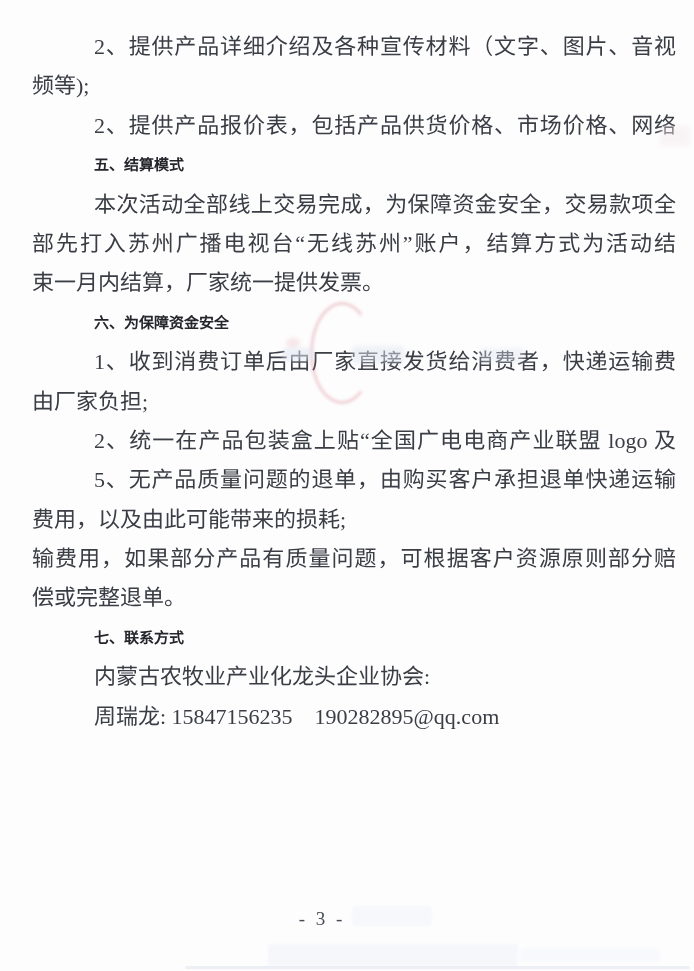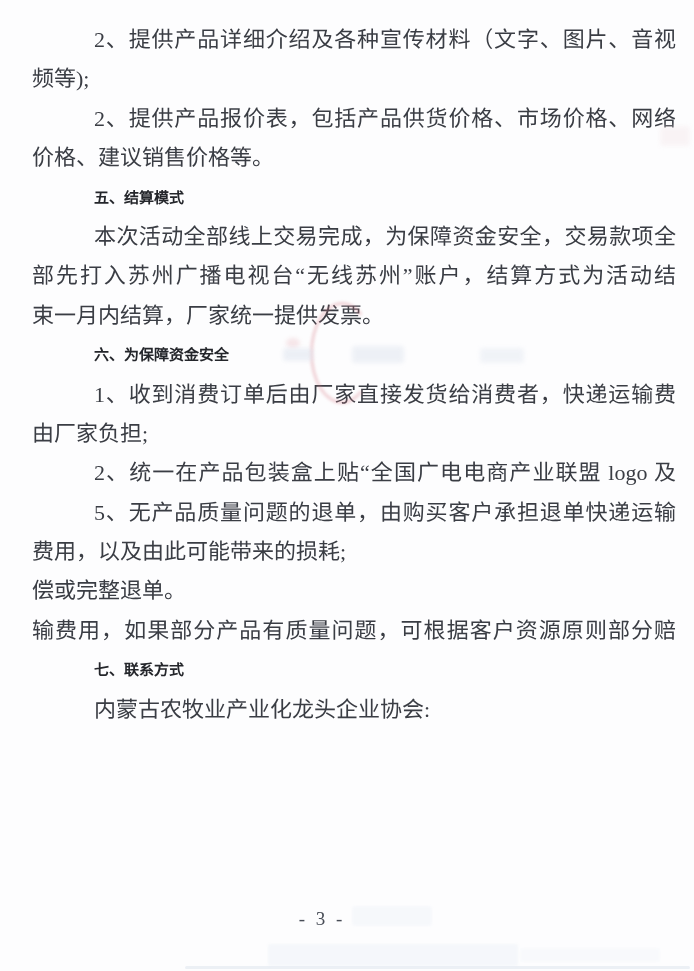--- a/index.html
+++ b/index.html
@@ -7,21 +7,21 @@
     --page_number_ink:#474c56; --seal_pink:#d77f8a; --smudge_blue:#dfe5ef;
   }
   html,body{margin:0;padding:0;}
   body{
     width:694px;height:971px;overflow:hidden;position:relative;
     background:var(--page_bg);
     font-family:"Liberation Serif","DejaVu Serif",serif;
   }
   .page{position:absolute;inset:0;}
   .text-block{
-    position:absolute;left:32px;right:18px;top:0;padding-top:20px;
+    position:absolute;left:32px;right:18px;top:0;padding-top:27px;
   }
   .line{
     height:39.4px;line-height:39.4px;font-size:22px;color:var(--ink);
     white-space:nowrap;overflow:visible;
   }
   .line.indent{text-indent:62px;}
   .line.justify{
     white-space:normal;text-align:justify;text-align-last:justify;
     text-justify:inter-character;
   }
@@ -59,35 +59,35 @@
 </style>
 </head>
 <body>
 
 <main class="page">
 
   <div class="text-block">
       <div class="line indent justify">2、提供产品详细介绍及各种宣传材料（文字、图片、音视</div>
       <div class="line">频等);</div>
       <div class="line indent justify">2、提供产品报价表，包括产品供货价格、市场价格、网络</div>
-      <div class="line">价格、建议销售价格等。</div>
       <div class="line heading indent">五、结算模式</div>
       <div class="line indent justify">本次活动全部线上交易完成，为保障资金安全，交易款项全</div>
       <div class="line justify">部先打入苏州广播电视台“无线苏州”账户，结算方式为活动结</div>
       <div class="line">束一月内结算，厂家统一提供发票。</div>
       <div class="line heading indent">六、为保障资金安全</div>
       <div class="line indent justify">1、收到消费订单后由厂家直接发货给消费者，快递运输费</div>
       <div class="line">由厂家负担;</div>
       <div class="line indent justify">2、统一在产品包装盒上贴“全国广电电商产业联盟 logo 及</div>
       <div class="line indent justify">5、无产品质量问题的退单，由购买客户承担退单快递运输</div>
       <div class="line">费用，以及由此可能带来的损耗;</div>
+      <div class="line justify">输费用，如果部分产品有质量问题，可根据客户资源原则部分赔</div>
       <div class="line">偿或完整退单。</div>
-      <div class="line justify">输费用，如果部分产品有质量问题，可根据客户资源原则部分赔</div>
       <div class="line heading indent">七、联系方式</div>
       <div class="line indent">内蒙古农牧业产业化龙头企业协会:</div>
+      <div class="line indent pre">周瑞龙: 15847156235    190282895@qq.com</div>
     </div>
 
   <div class="seal"></div>
   <div class="seal-dot"></div>
 
   <div class="smudge sm1"></div>
   <div class="smudge sm2"></div>
   <div class="smudge sm3"></div>
   <div class="smudge sm4"></div>
 

